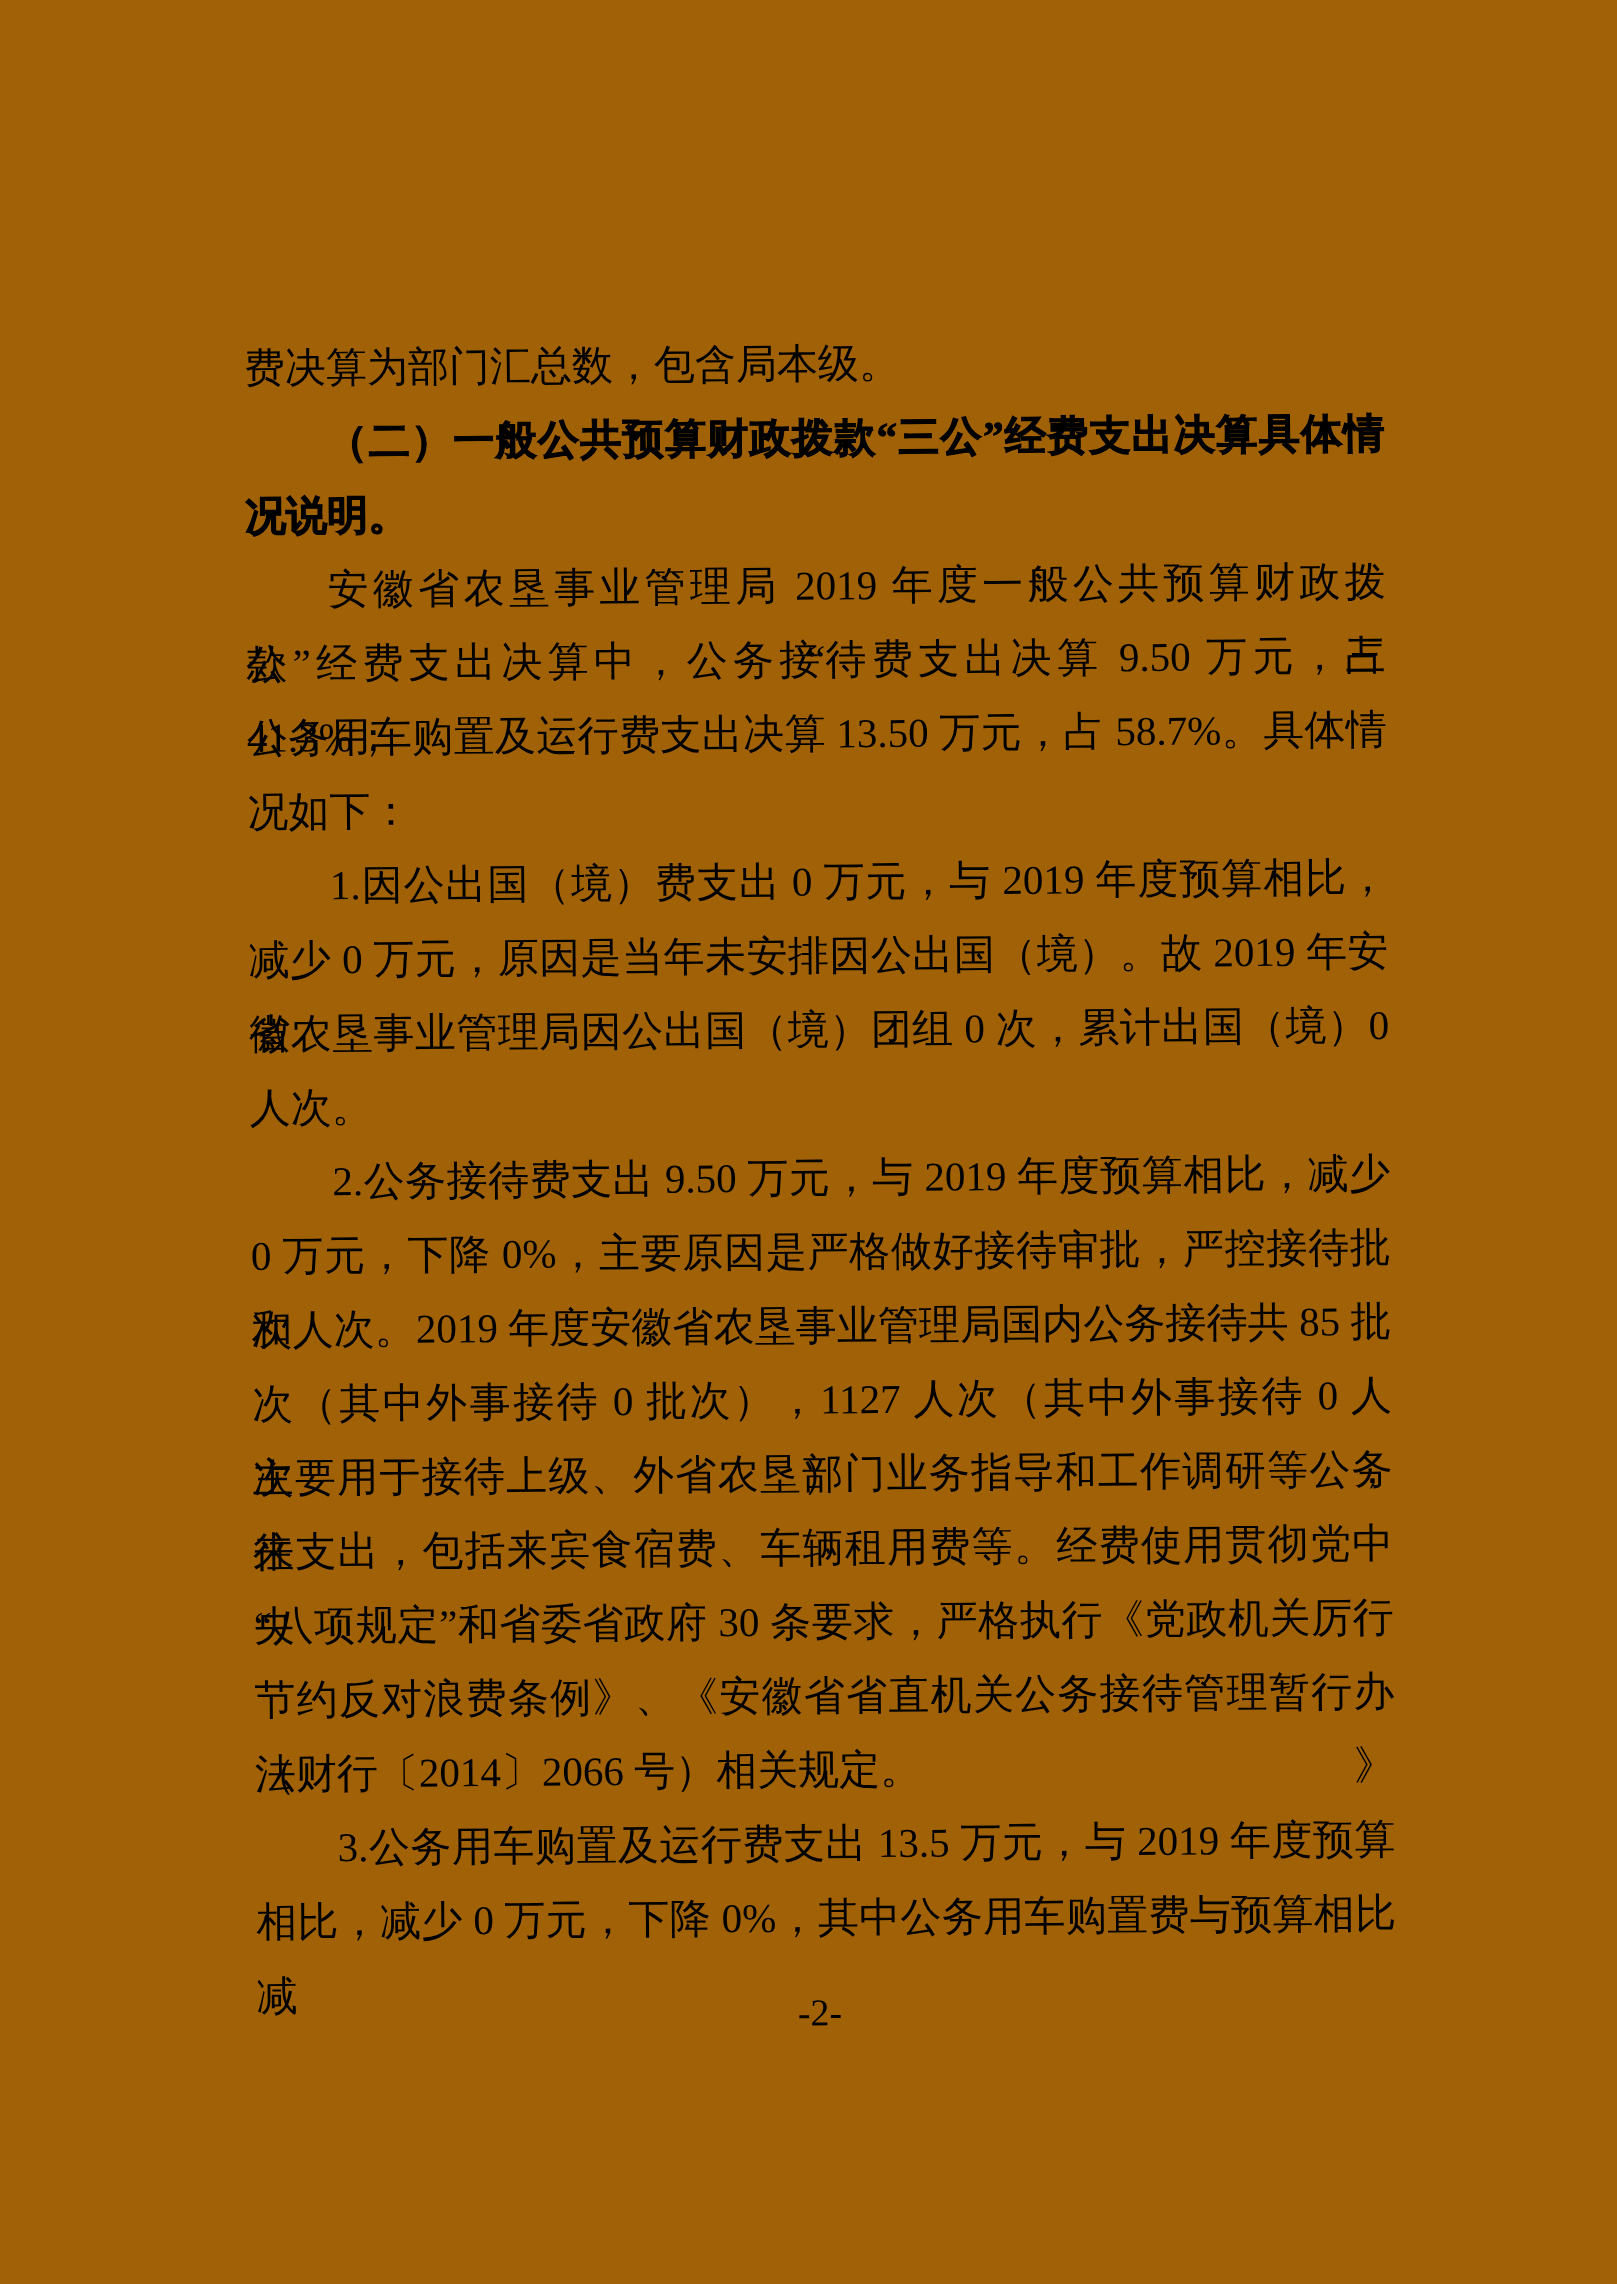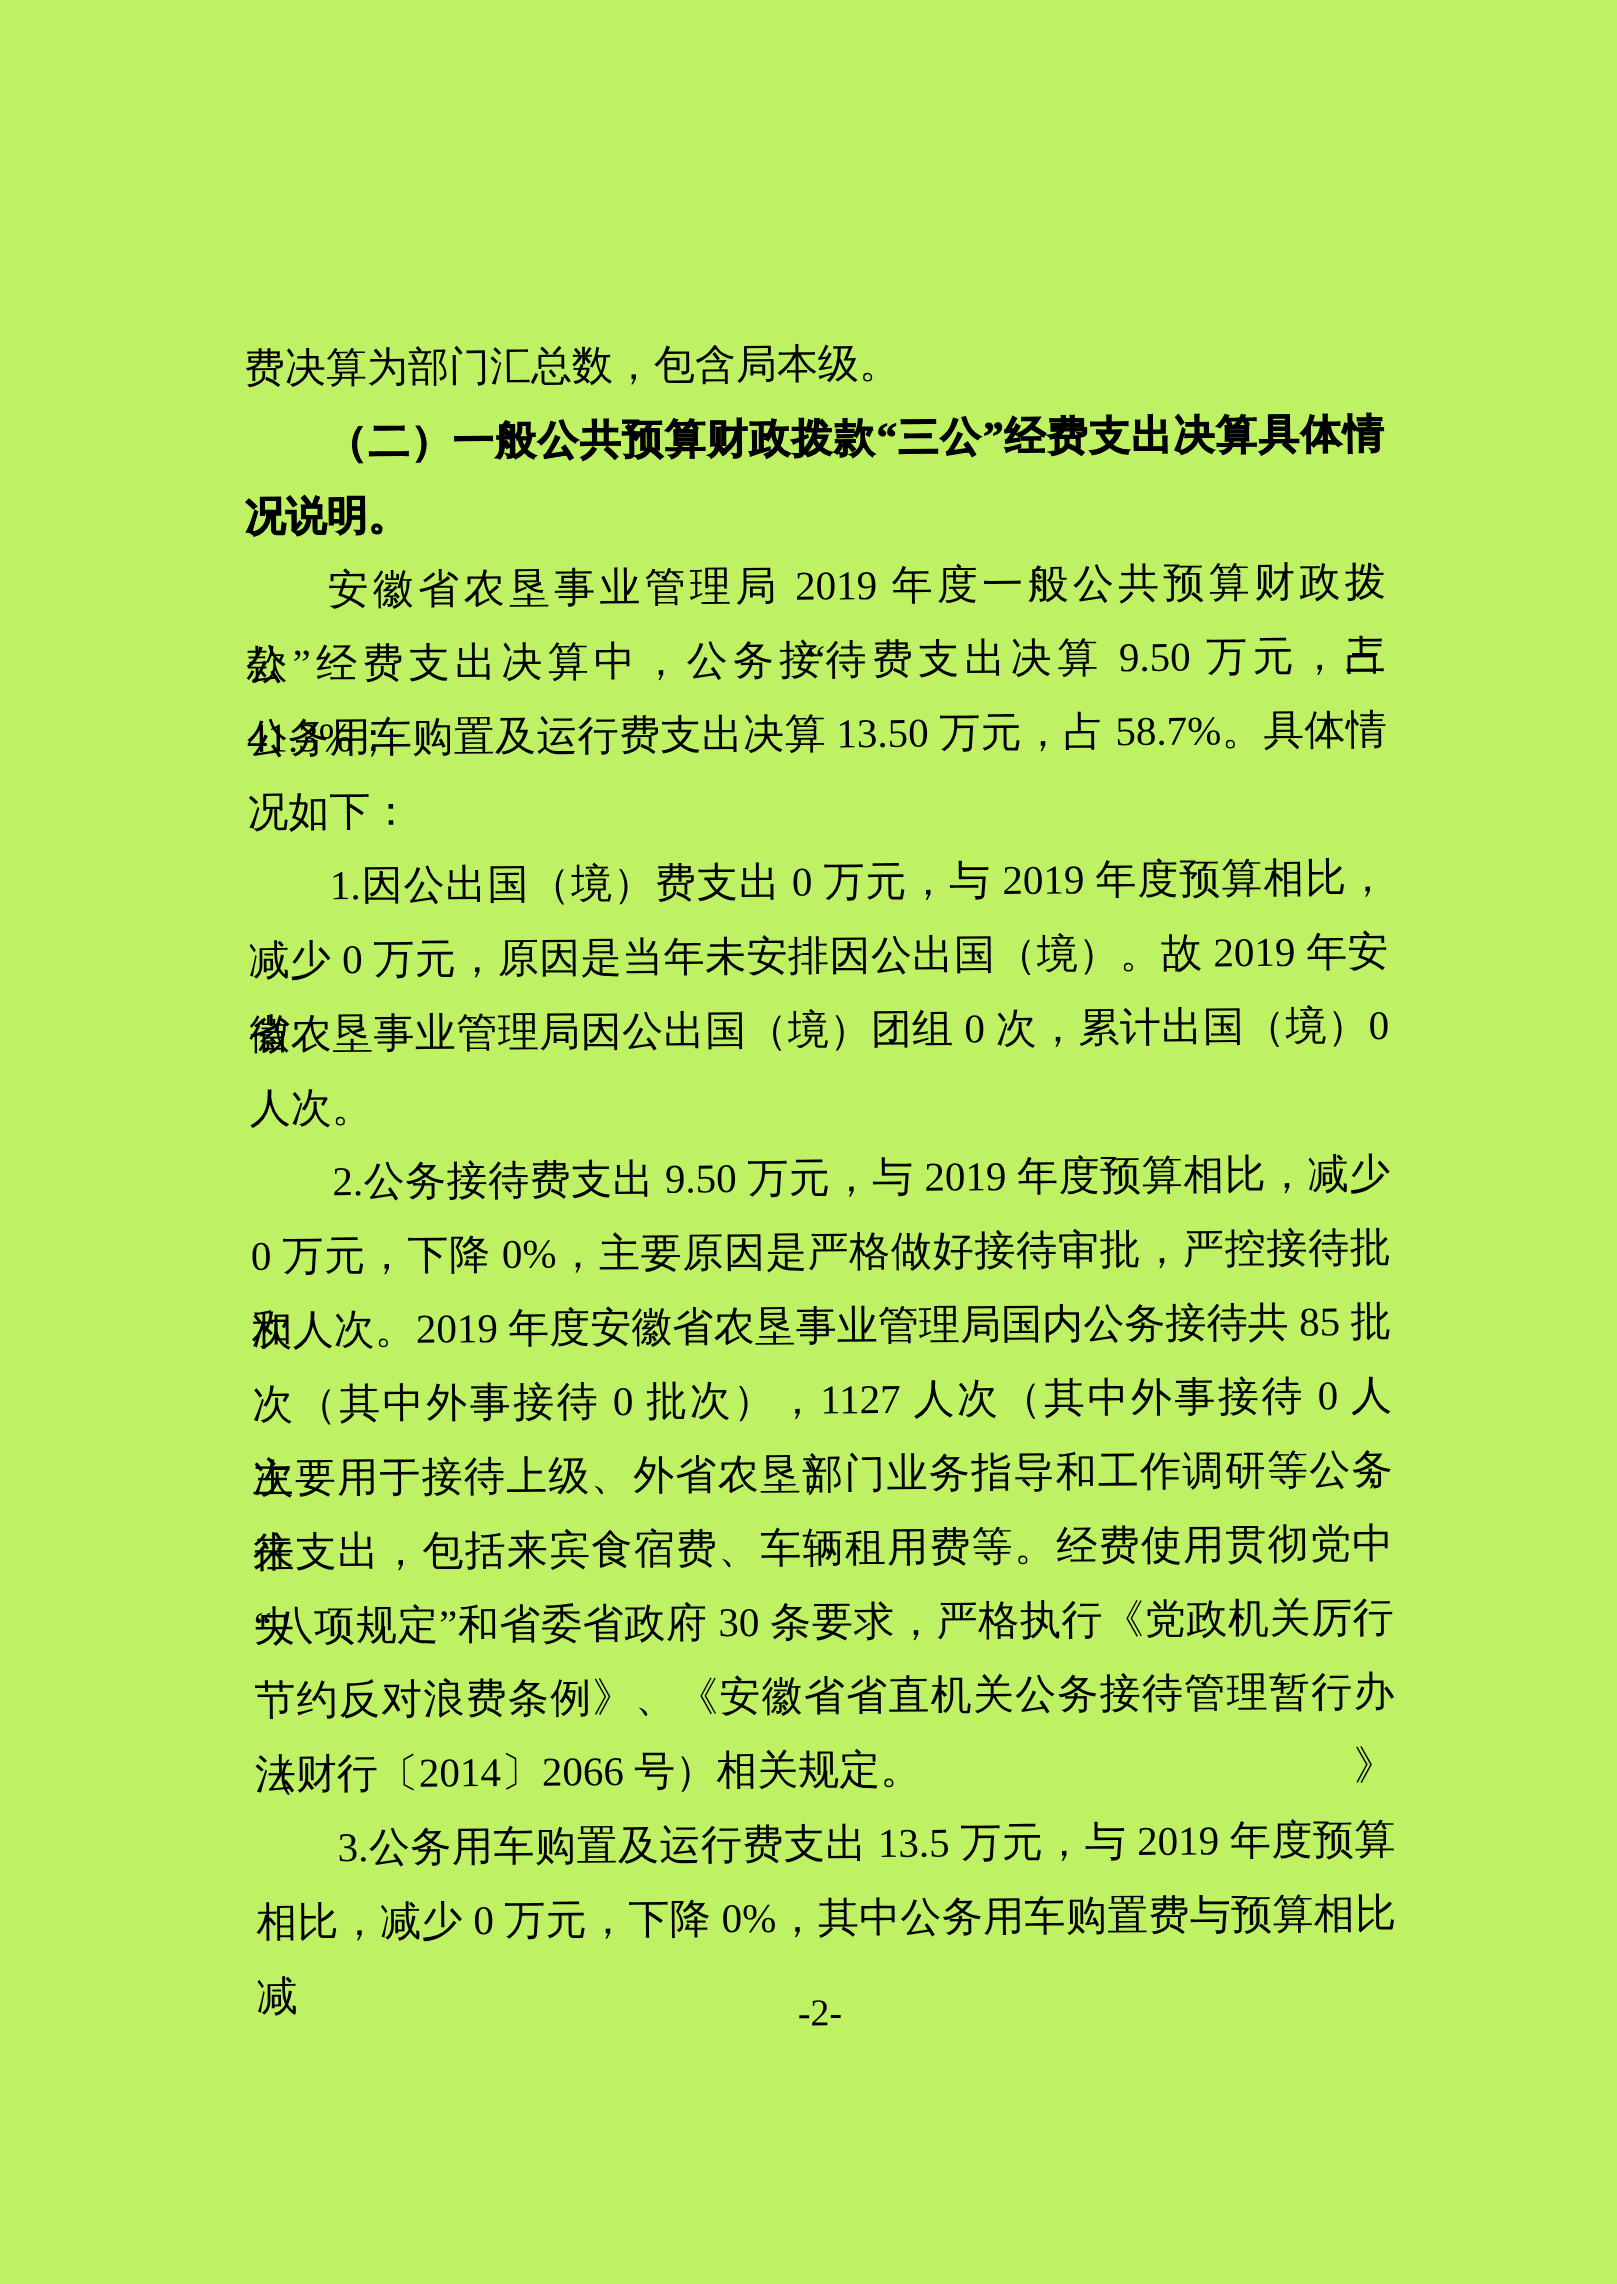--- a/index.html
+++ b/index.html
@@ -4,21 +4,21 @@
 <style>
   html, body {
     margin: 0;
     padding: 0;
     background: #e8e8e8;
   }
   .page {
     position: relative;
     width: 1617px;
     height: 2284px;
-    background: #bef264;
+    background: #a16207;
     overflow: hidden;
     font-family: "Liberation Serif", "DejaVu Serif", serif;
     color: #000000;
   }
   
   .doc-body {
     position: absolute;
     left: 250px;
     top: 331px;
     width: 1140px;

